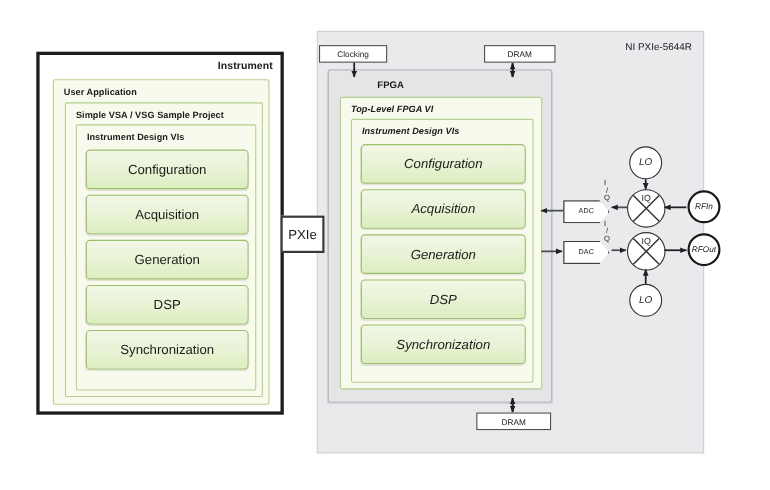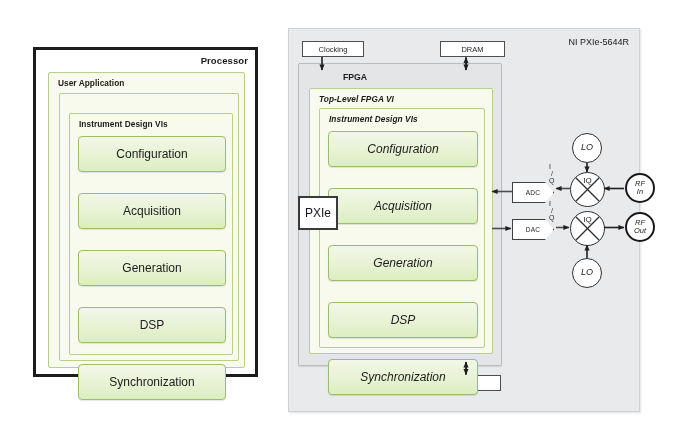--- a/index.html
+++ b/index.html
@@ -38,54 +38,54 @@
     white-space:nowrap;letter-spacing:.05px;
   }
 
   .user-app{left:12px;top:22px;width:197px;height:296px;}
   .sample-proj{left:10px;top:20px;width:180px;height:268px;}
   .idvis{left:9px;top:19px;width:164px;height:242px;}
 
   
   .modlist{position:absolute;left:8px;top:22px;width:148px;}
   .module{
-    position:relative;height:34px;margin-bottom:21px;
+    position:relative;height:34px;margin-bottom:5px;
     border:1px solid #9cbd6c;border-radius:4px;
     background:linear-gradient(to bottom,#f2f7e6 0%,#eaf3d8 45%,#dceec0 100%);
     display:flex;align-items:center;justify-content:center;
     font-size:12px;color:#1c1c1c;
     box-shadow:0 1px 1px rgba(0,0,0,.10);
   }
 
   
   .pxie{
     left:255px;top:196px;width:40px;height:34px;
     border:2px solid #3a3a3a;background:#ffffff;
     display:flex;align-items:center;justify-content:center;
-    font-size:12px;color:#16181c;z-index:6;margin-left:43px;
+    font-size:12px;color:#16181c;z-index:6;
   }
 
   
   .device{
     left:288px;top:28px;width:352px;height:384px;
     background:#e8eaec;border:1px solid #cfd2d5;
     box-shadow:1px 1px 2px rgba(0,0,0,.12);
   }
   .device-title{
     position:absolute;right:10px;top:8px;
     font-size:9px;font-weight:normal;color:#17191c;white-space:nowrap;
   }
 
   
   .smallbox{
     border:1.3px solid #4c4f52;background:#ffffff;
     display:flex;align-items:center;justify-content:center;
     font-size:7.5px;color:#1c1e21;
   }
-  .clocking{left:302px;top:41px;width:62px;height:16px;text-align:center;}
+  .clocking{left:290px;top:41px;width:62px;height:16px;text-align:center;}
   .dram-top{left:440px;top:41px;width:65px;height:16px;}
   .dram-bot{left:433px;top:375px;width:68px;height:16px;}
 
   
   .fpga{
     left:298px;top:63px;width:204px;height:303px;
     background:#e3e5e7;border:1px solid #b9bcbf;border-radius:2px;
     box-shadow:0 1px 1px rgba(0,0,0,.10);
   }
   .fpga-label{
@@ -140,47 +140,48 @@
   .mixer .xline{position:absolute;left:0;top:0;width:100%;height:100%;}
   .mixer .iq{
     position:absolute;left:0;top:2.5px;width:100%;
     text-align:center;font-size:8px;color:#1b1d20;font-weight:normal;
     z-index:2;
   }
 
   .rf{
     width:30px;height:30px;border:2.6px solid #17191c;
     font-size:7.5px;color:#1b1d20;font-weight:normal;
-    flex-direction:column;
+    flex-direction:row;
   }
   .rf-in{left:625px;top:173px;}
   .rf-out{left:625px;top:212px;}
 
   
   .iqlabel{
     position:absolute;font-size:7px;color:#2a2c2f;
     line-height:1.0;white-space:nowrap;
   }
   .iqlabel i{display:block;font-style:normal;}
   .iqlabel .sl{display:block;transform:translateX(2px);}
   .iq-top{left:549px;top:163px;}
   .iq-bot{left:549px;top:200px;}
 </style>
 </head>
 <body>
 
 <div id="stage">
 
   <div class="abs processor">
-    <div class="proc-title">Processor</div>
+    <div class="proc-title">Instrument</div>
 
     <div class="abs nest user-app">
       <div class="nest-label">User Application</div>
 
       <div class="abs nest sample-proj">
+        <div class="nest-label">Simple VSA / VSG Sample Project</div>
 
         <div class="abs nest idvis">
           <div class="nest-label">Instrument Design VIs</div>
 
           <div class="modlist">
             <div class="module">Configuration</div>
             <div class="module">Acquisition</div>
             <div class="module">Generation</div>
             <div class="module">DSP</div>
             <div class="module">Synchronization</div>

